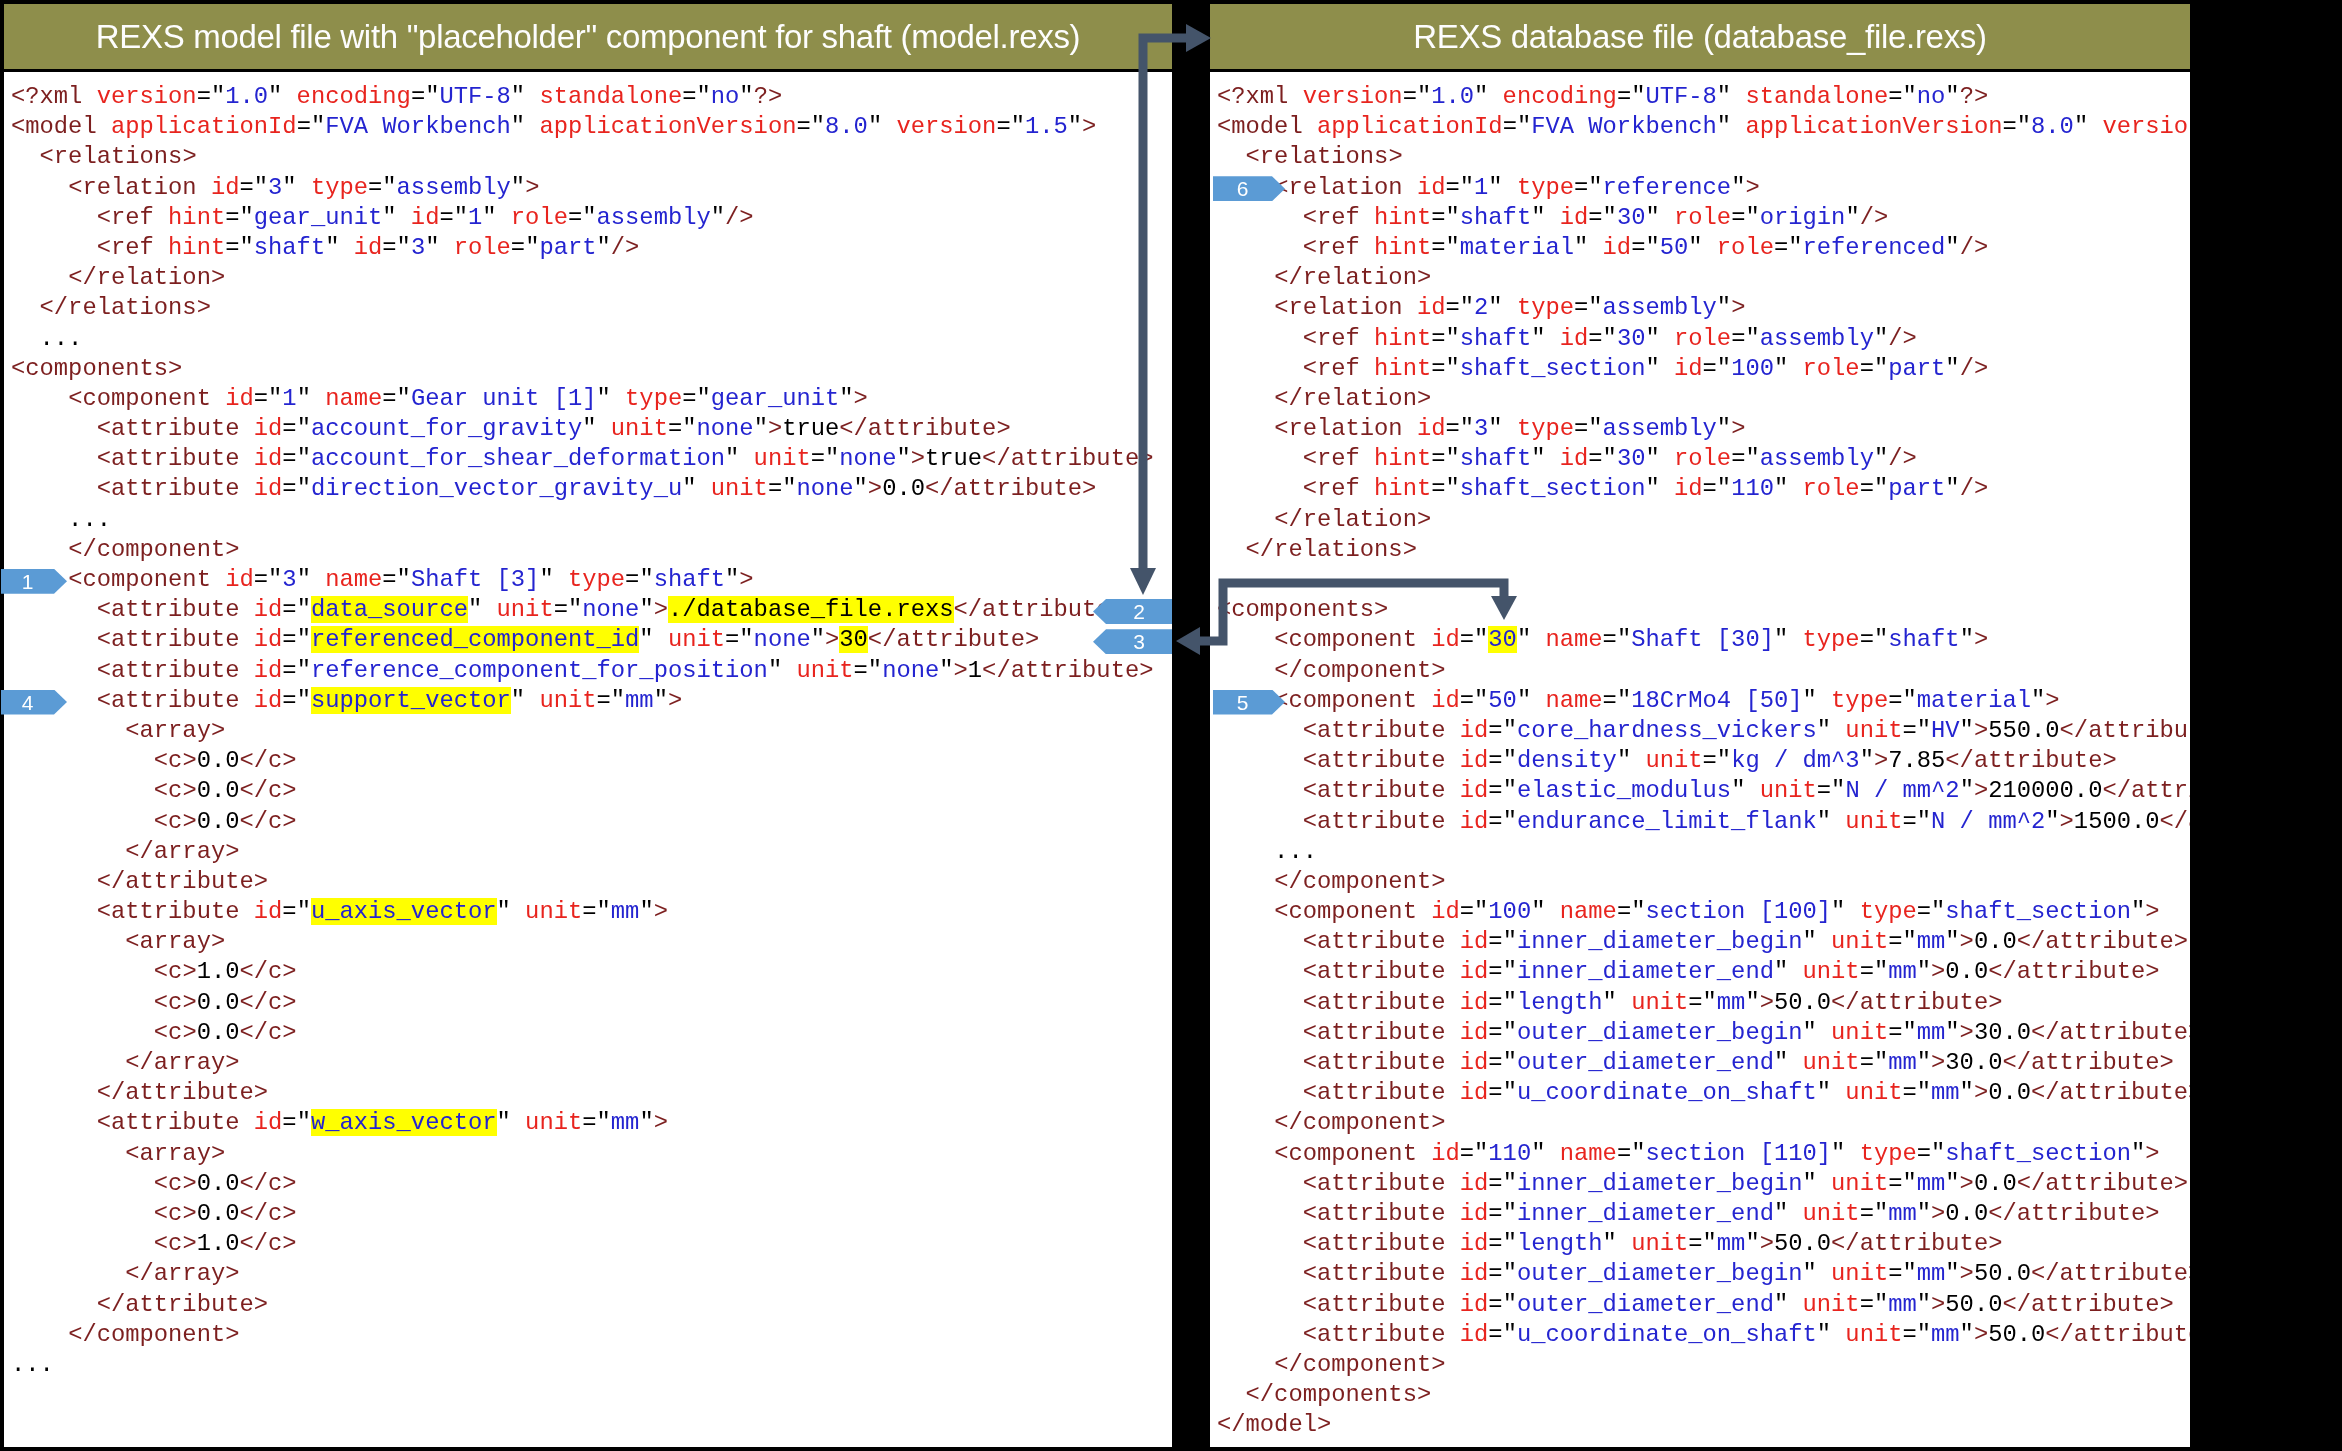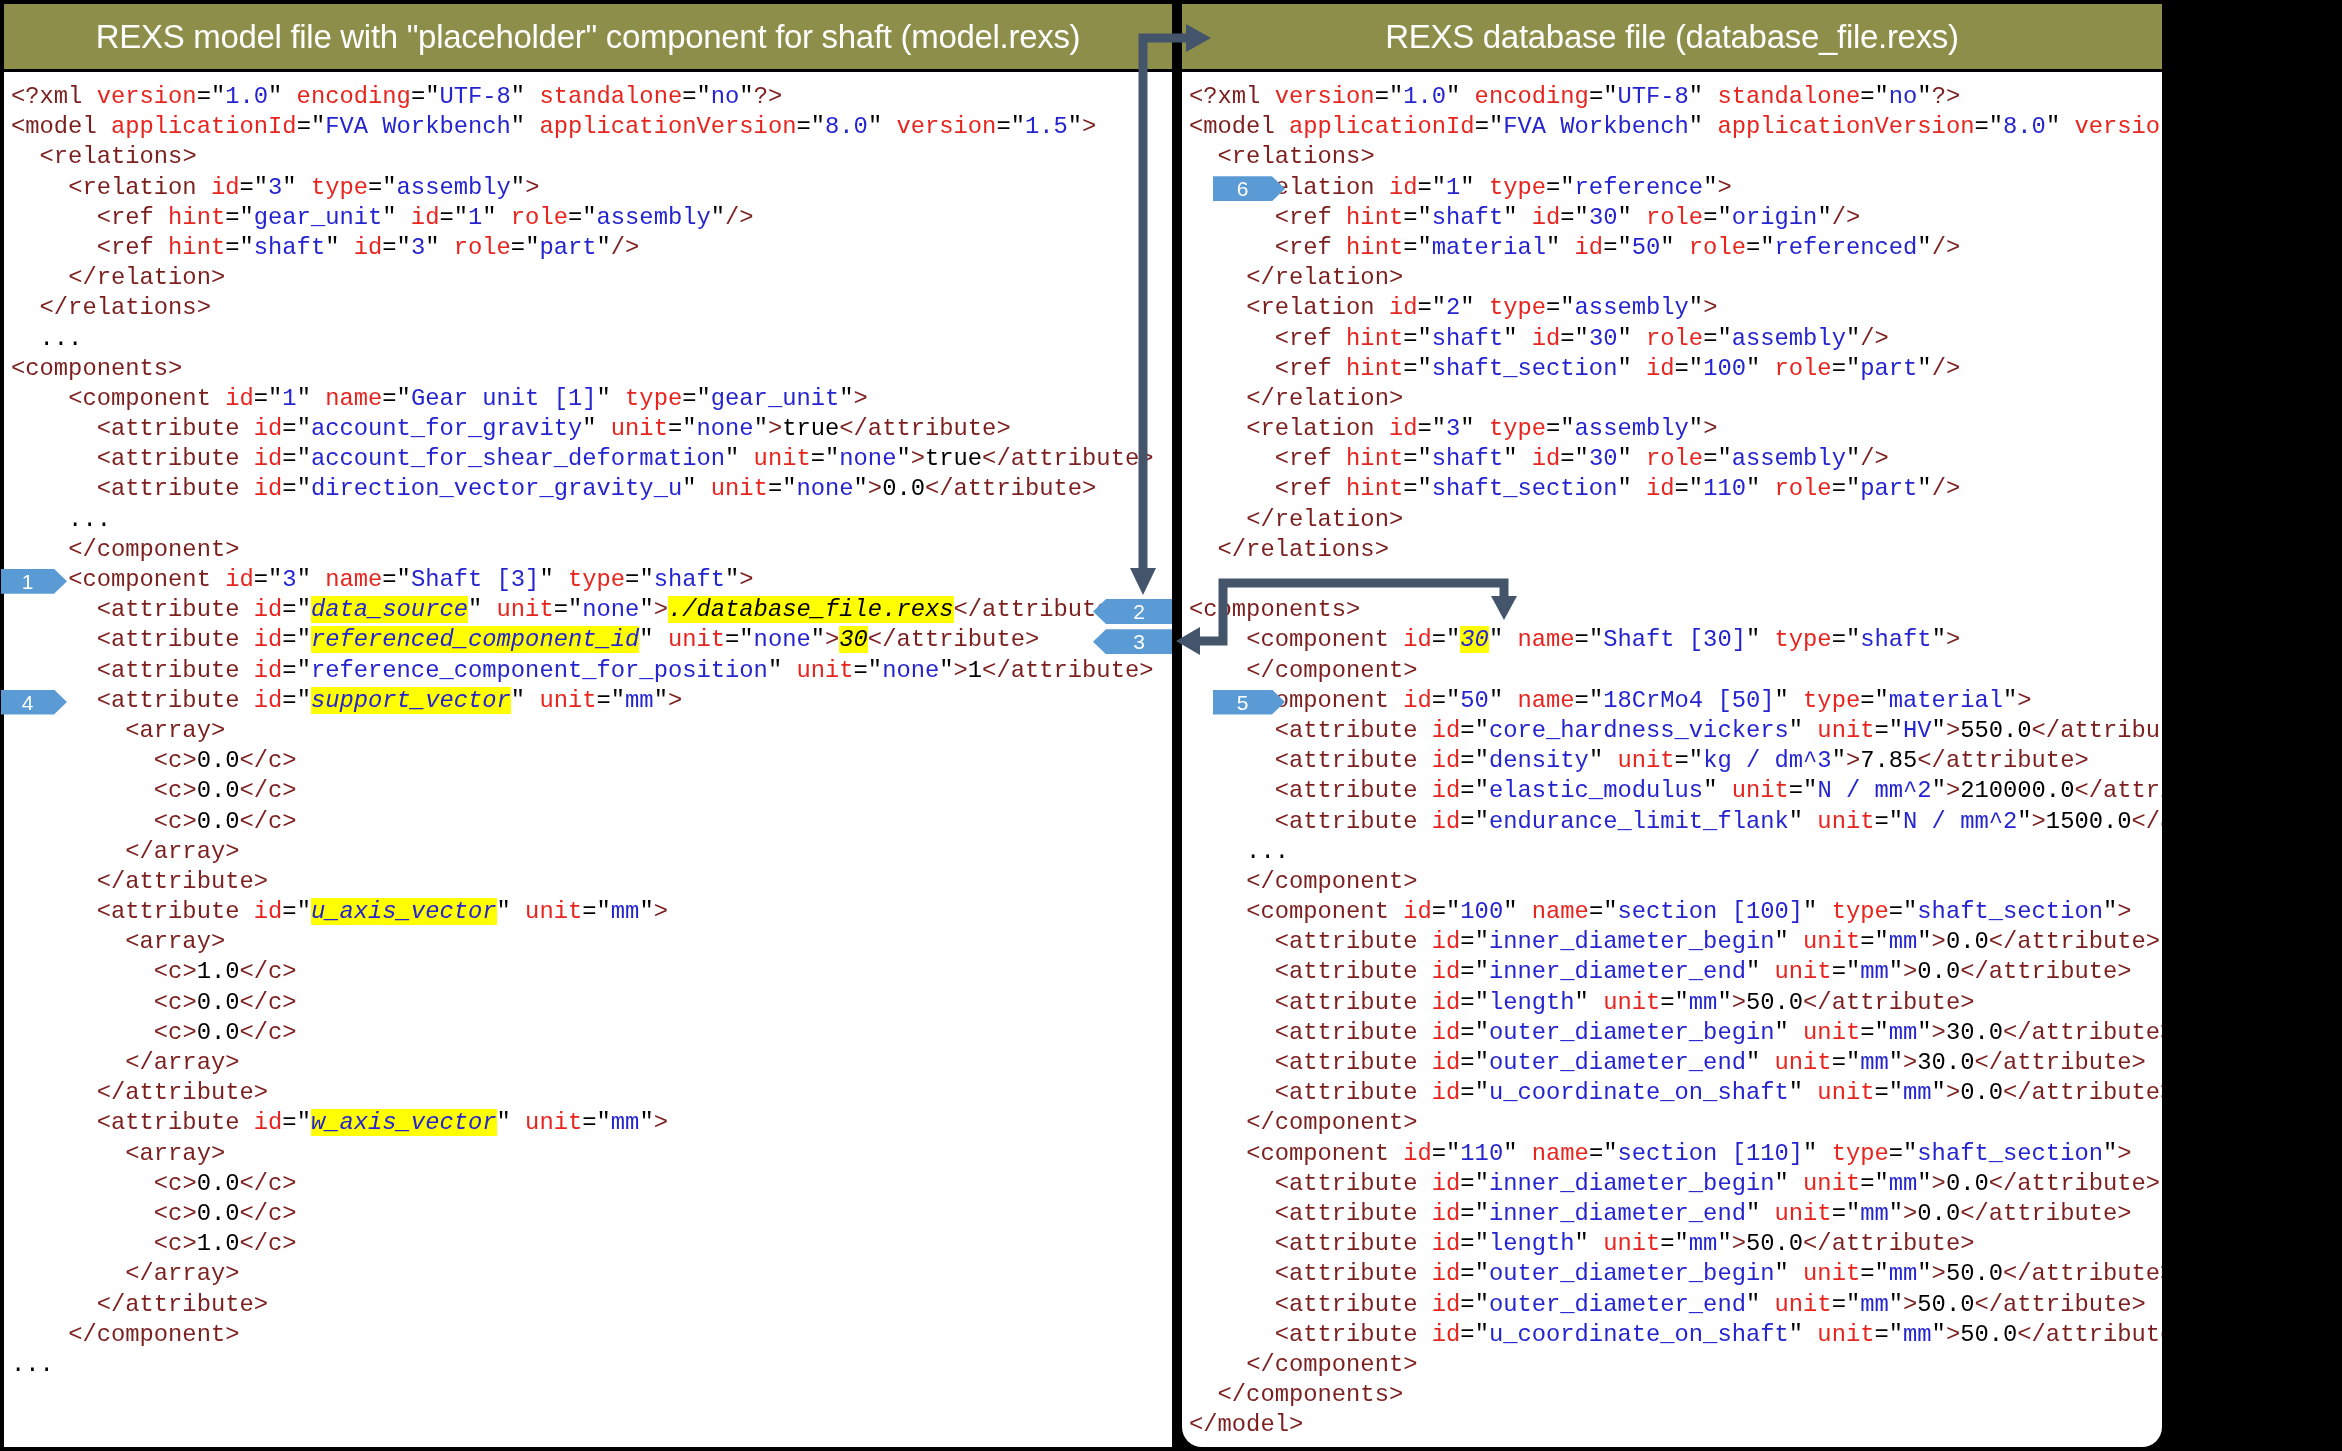--- a/index.html
+++ b/index.html
@@ -1,33 +1,33 @@
 <!DOCTYPE html>
 <html style="--header-olive: #8e8e4b; --badge-blue: #5b9bd5; --arrow-slate: #44546a; --highlight-yellow: #ffff00; --xml-element: #7c1f1f; --xml-attribute: #e8241e; --xml-value: #2424d0; --xml-text: #000000;"><head>
 <meta charset="utf-8">
 <style>
   html,body{margin:0;padding:0;background:#000;}
   .canvas{position:relative;width:2342px;height:1451px;background:#000;overflow:hidden;
           font-family:"Liberation Sans",sans-serif;}
   .panel{position:absolute;top:4px;height:1443px;background:#fff;}
   .panel.left{left:4px;width:1168px;}
-  .panel.right{left:1182px;width:980px;border-radius:20px;}
+  .panel.right{left:1210px;width:980px;}
   .panel header{height:65px;background:var(--header-olive);border-bottom:3px solid #000;
           display:flex;align-items:center;justify-content:center;}
   .panel header .title{font-family:"Liberation Sans",sans-serif;font-weight:300;
           font-size:33px;letter-spacing:-0.3px;color:#fdfdfd;white-space:nowrap;}
   .codewrap{position:relative;width:100%;height:1375px;overflow:hidden;}
   .code{padding:10px 0 0 7px;font-family:"Liberation Mono","DejaVu Sans Mono",monospace;
           font-size:23.8px;line-height:30.2px;white-space:pre;color:#000;}
   .code .ln{height:30.2px;}
   .code .e{color:var(--xml-element);}
   .code .a{color:var(--xml-attribute);}
   .code .v{color:var(--xml-value);}
   .code .p{color:var(--xml-text);}
-  .code .hl{background:var(--highlight-yellow);font-style:italic;}
+  .code .hl{background:var(--highlight-yellow);}
   .badge{position:absolute;height:25px;background:var(--badge-blue);color:#fff;
           font-family:"Liberation Sans",sans-serif;font-size:21px;line-height:25px;
           text-align:center;z-index:6;}
   .badge.pr{clip-path:polygon(0 0,calc(100% - 13px) 0,100% 50%,calc(100% - 13px) 100%,0 100%);
           padding-right:13px;box-sizing:border-box;}
   .badge.pl{clip-path:polygon(13px 0,100% 0,100% 100%,13px 100%,0 50%);
           padding-left:13px;box-sizing:border-box;}
   .arrows{position:absolute;left:0;top:0;z-index:5;pointer-events:none;}
   .arrows .shaft{fill:none;stroke:var(--arrow-slate);stroke-width:9px;}
   .arrows .head{fill:var(--arrow-slate);stroke:none;}

